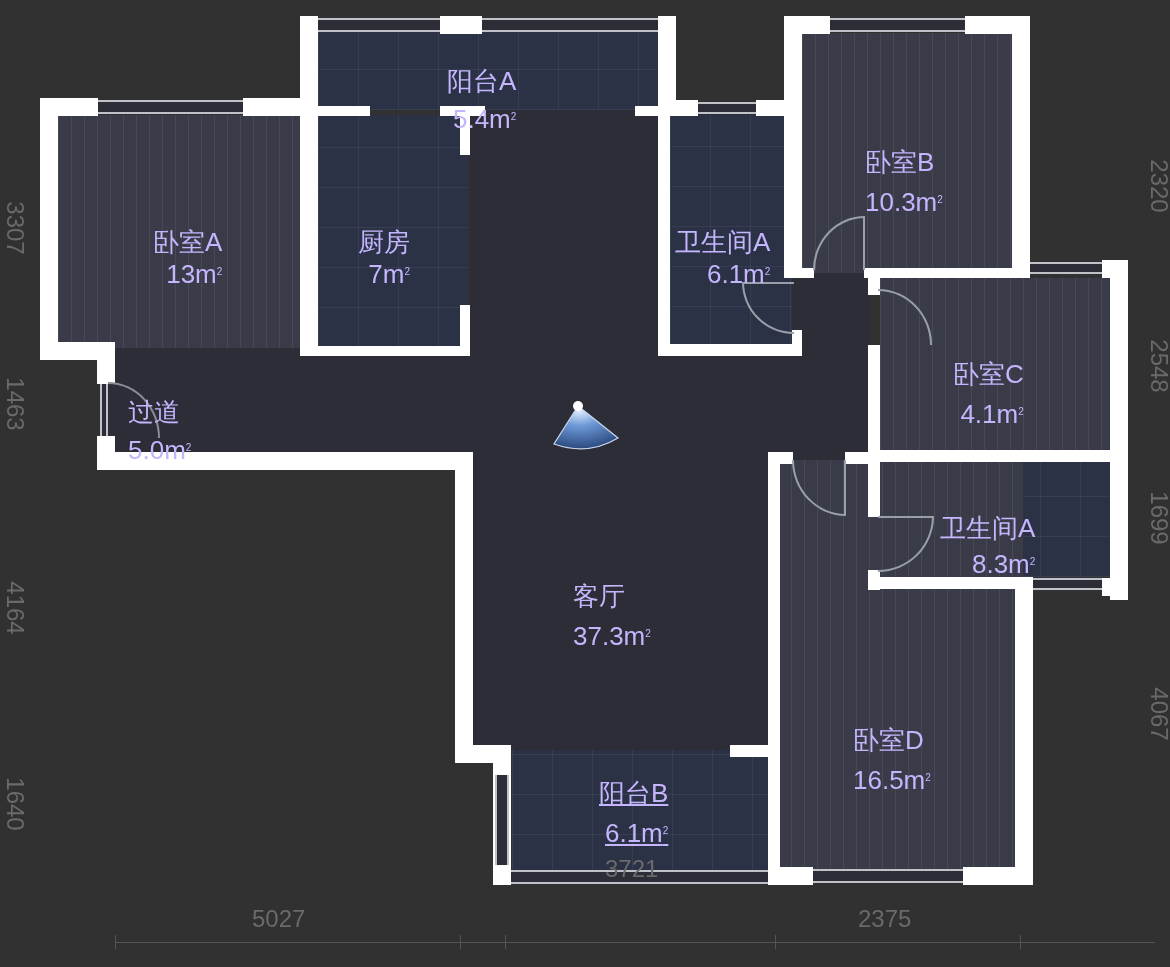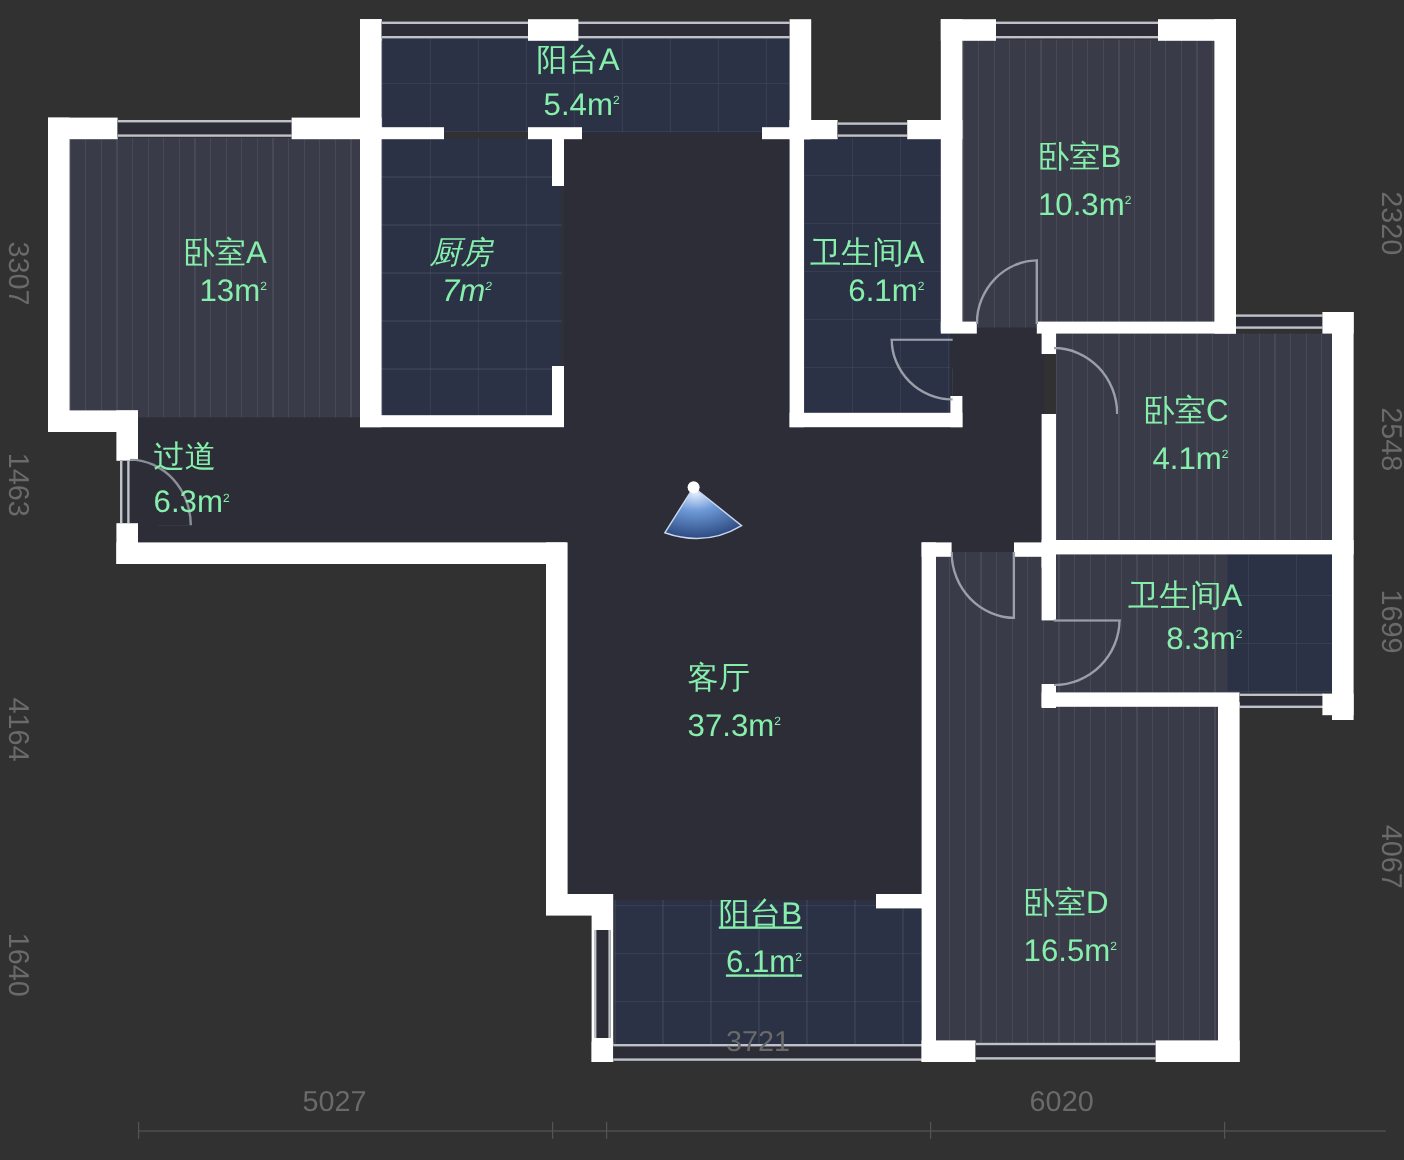--- a/index.html
+++ b/index.html
@@ -9,21 +9,21 @@
   .wood { background-color:#3a3b48;
     background-image: repeating-linear-gradient(90deg, rgba(255,255,255,0.07) 0 1px, transparent 1px 13px); }
   .tile { background-color:#2b3246;
     background-image:
       repeating-linear-gradient(90deg, rgba(255,255,255,0.06) 0 1px, transparent 1px 40px),
       repeating-linear-gradient(0deg, rgba(255,255,255,0.06) 0 1px, transparent 1px 40px); }
   .plain { background:#2c2d37; }
   .wall { position:absolute; background:#ffffff; }
   .win { position:absolute; background:#2c2d37; border-top:2px solid #bfc2c8; border-bottom:2px solid #bfc2c8; box-sizing:border-box; }
   .winv { position:absolute; background:#2c2d37; border-left:2px solid #bfc2c8; border-right:2px solid #bfc2c8; box-sizing:border-box; }
-  .label { position:absolute; color:#86efac; font-size:26px; line-height:32px; white-space:nowrap; }
+  .label { position:absolute; color:#c4b5fd; font-size:26px; line-height:32px; white-space:nowrap;margin-top:32px; }
   .label .area { display:block;text-align:right; }
   .label sup { font-size:10px; vertical-align:top; position:relative; top:-2px; }
   .dim { position:absolute; color:#6a6a6a; font-size:24px; white-space:nowrap; }
   .dim-v { transform:rotate(90deg); transform-origin:center center; }
   .dimline { position:absolute; background:#555; }
   .door { position:absolute; border:2px solid #9aa0aa; box-sizing:border-box; }
 </style>
 </head>
 <body>
 
@@ -121,21 +121,21 @@
     </radialGradient>
   </defs>
   <path d="M30 8 L6 46 Q40 58 70 40 Z" fill="url(#vg)" stroke="#c9d6ec" stroke-width="1.2"></path>
   <circle cx="30" cy="8" r="5" fill="#ffffff"></circle>
 </svg>
 
 <div class="label" style="left:153px;top:194px;">
   <span>卧室A</span>
   <span class="area"><span>13</span><span>m</span><sup>2</sup></span>
 </div>
-<div class="label" style="left:358px;top:194px;font-style:italic;">
+<div class="label" style="left:358px;top:194px;">
   <span>厨房</span>
   <span class="area"><span>7</span><span>m</span><sup>2</sup></span>
 </div>
 <div class="label" style="left:447px;top:33px;">
   <span>阳台A</span>
   <span class="area" style="margin-top:6px;"><span>5.4</span><span>m</span><sup>2</sup></span>
 </div>
 <div class="label" style="left:675px;top:194px;">
   <span>卫生间A</span>
   <span class="area"><span>6.1</span><span>m</span><sup>2</sup></span>
@@ -143,48 +143,48 @@
 <div class="label" style="left:865px;top:114px;">
   <span>卧室B</span>
   <span class="area" style="margin-top:8px;"><span>10.3</span><span>m</span><sup>2</sup></span>
 </div>
 <div class="label" style="left:953px;top:326px;">
   <span>卧室C</span>
   <span class="area" style="margin-top:8px;"><span>4.1</span><span>m</span><sup>2</sup></span>
 </div>
 <div class="label" style="left:128px;top:364px;">
   <span>过道</span>
-  <span class="area" style="margin-top:6px;"><span>6.3</span><span>m</span><sup>2</sup></span>
+  <span class="area" style="margin-top:6px;"><span>5.0</span><span>m</span><sup>2</sup></span>
 </div>
 <div class="label" style="left:573px;top:548px;">
   <span>客厅</span>
   <span class="area" style="margin-top:8px;"><span>37.3</span><span>m</span><sup>2</sup></span>
 </div>
 <div class="label" style="left:940px;top:480px;">
   <span>卫生间A</span>
   <span class="area" style="margin-left:-2px;margin-top:4px;"><span>8.3</span><span>m</span><sup>2</sup></span>
 </div>
-<div class="label" style="left:853px;top:736px;">
+<div class="label" style="left:853px;top:692px;">
   <span>卧室D</span>
   <span class="area" style="margin-top:8px;"><span>16.5</span><span>m</span><sup>2</sup></span>
 </div>
 <div class="label" style="left:599px;top:745px;text-decoration:underline;">
   <span>阳台B</span>
   <span class="area" style="margin-top:8px;"><span>6.1</span><span>m</span><sup>2</sup></span>
 </div>
 
 <div class="dimline" style="left:115px;top:942px;width:1040px;height:1px;"></div>
 <div class="dimline" style="left:115px;top:935px;width:1px;height:14px;"></div>
 <div class="dimline" style="left:460px;top:935px;width:1px;height:14px;"></div>
 <div class="dimline" style="left:505px;top:935px;width:1px;height:14px;"></div>
 <div class="dimline" style="left:775px;top:935px;width:1px;height:14px;"></div>
 <div class="dimline" style="left:1020px;top:935px;width:1px;height:14px;"></div>
 <div class="dim" style="left:252px;top:905px;">5027</div>
 <div class="dim" style="left:605px;top:855px;">3721</div>
-<div class="dim" style="left:858px;top:905px;">6020</div>
+<div class="dim" style="left:858px;top:905px;">2375</div>
 
 <div class="dim dim-v" style="left:-12px;top:214px;">3307</div>
 <div class="dim dim-v" style="left:-12px;top:390px;">1463</div>
 <div class="dim dim-v" style="left:-12px;top:594px;">4164</div>
 <div class="dim dim-v" style="left:-12px;top:790px;">1640</div>
 
 <div class="dim" style="left:1132px;top:172px;transform:rotate(90deg);">2320</div>
 <div class="dim" style="left:1132px;top:352px;transform:rotate(90deg);">2548</div>
 <div class="dim" style="left:1132px;top:504px;transform:rotate(90deg);">1699</div>
 <div class="dim" style="left:1132px;top:700px;transform:rotate(90deg);">4067</div>

